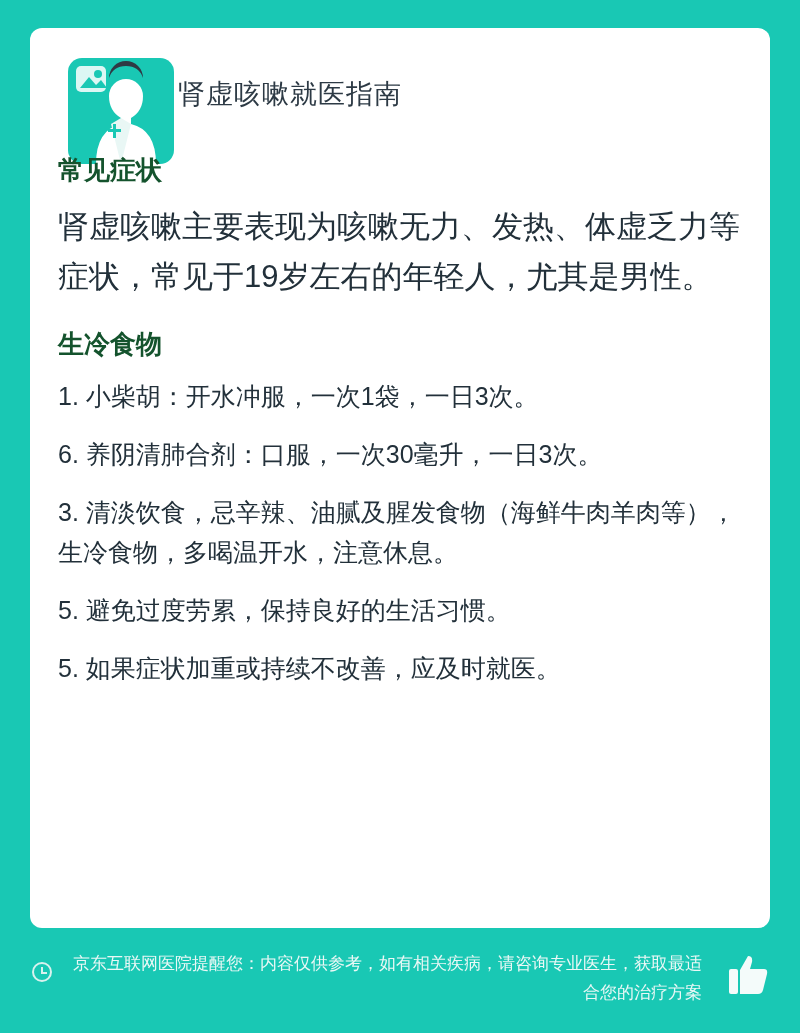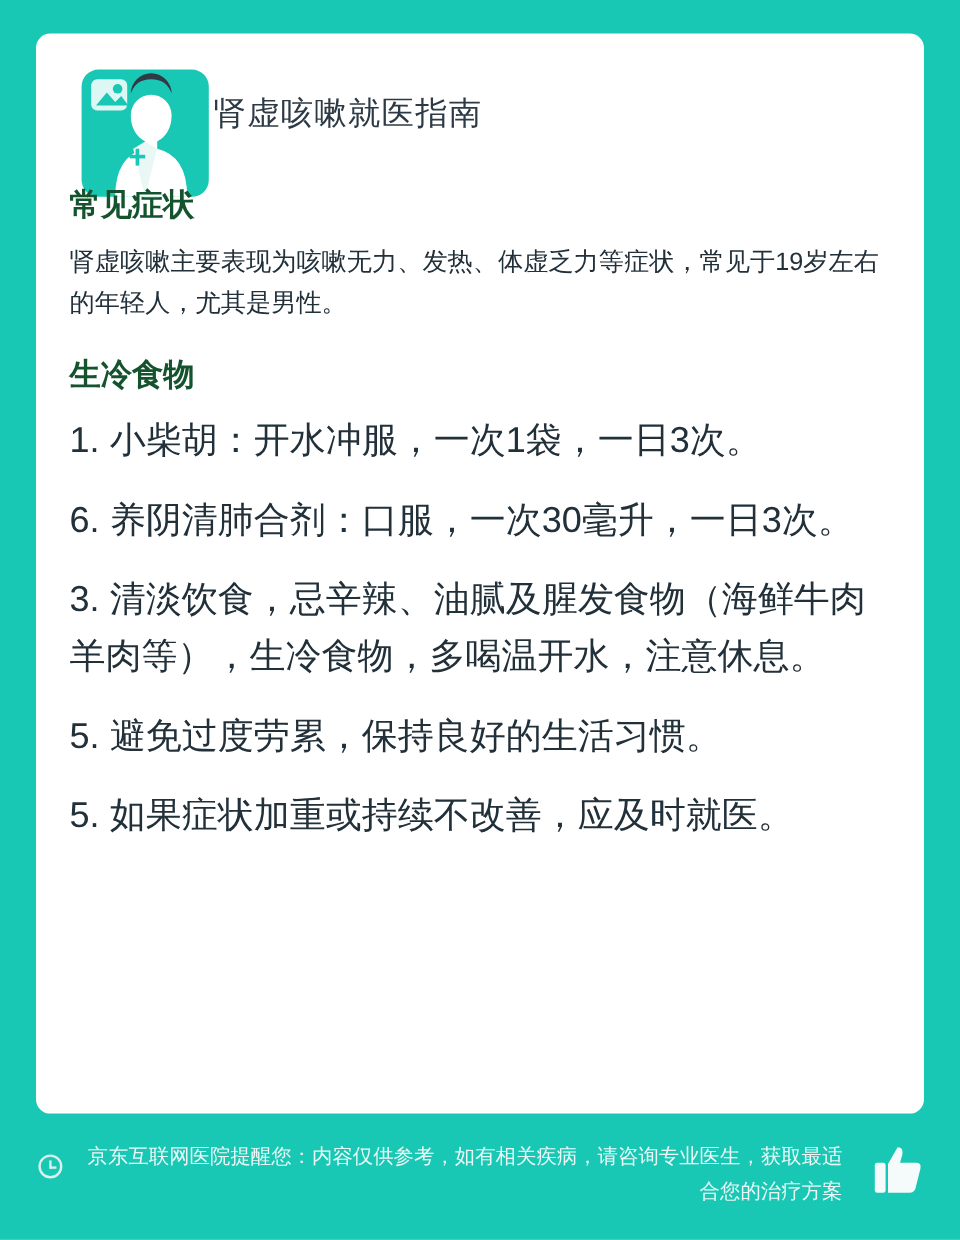--- a/index.html
+++ b/index.html
@@ -58,32 +58,32 @@
     font-size: 26px;
     font-weight: bold;
     color: #14532d;
     margin: 26px 0 14px 0;
     line-height: 1.3;
   }
   h2.section:first-child {
     margin-top: 8px;
   }
   p.para {
-    font-size: 21px;
+    font-size: 31px;
     color: #22303a;
     line-height: 1.62;
     margin: 10px 0 0 0;
   }
   .list {
     margin: 12px 0 0 0;
     padding: 0;
     list-style: none;
   }
   .list li {
-    font-size: 30px;
+    font-size: 25px;
     color: #22303a;
     line-height: 1.6;
     margin-bottom: 18px;
   }
   .footer {
     position: absolute;
     left: 0;
     top: 940px;
     width: 800px;
     height: 93px;

